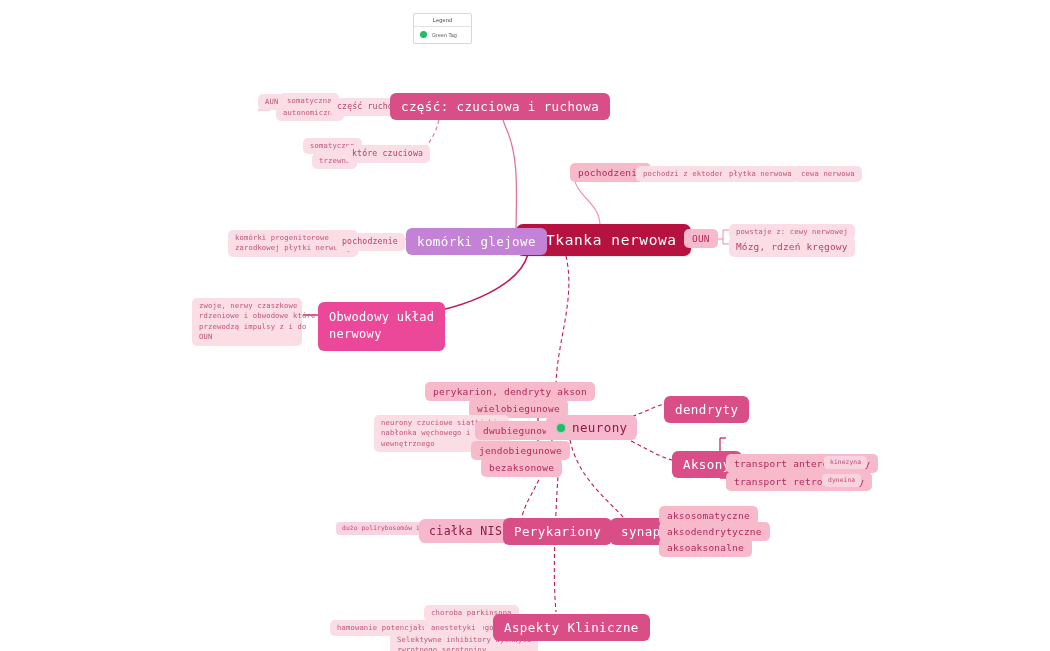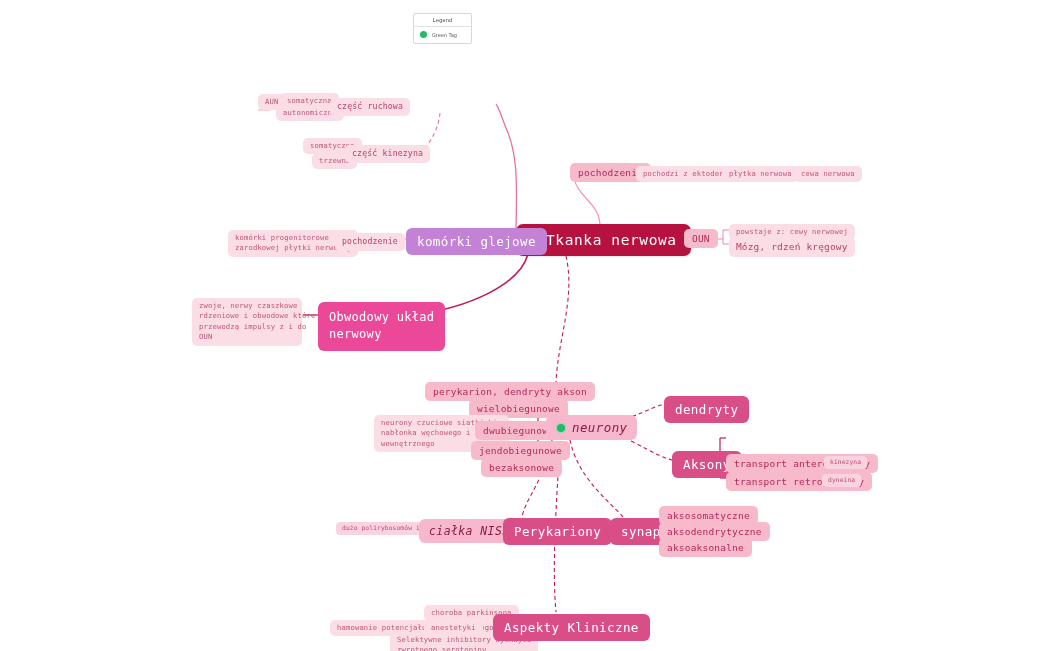--- a/index.html
+++ b/index.html
@@ -21,21 +21,21 @@
     background:#b5123f;color:#ffffff;border-radius:7px;
     padding:8px 14px 8px 12px;font-size:14.5px;letter-spacing:0.6px;
     box-shadow:0 1px 2px rgba(0,0,0,.10);
   }
   .n-main{
     background:#d94e86;color:#ffffff;border-radius:6px;
     padding:6px 11px;font-size:12.5px;letter-spacing:0.4px;
   }
   .n-main-light{
     background:#f7b8cd;color:#8d1b42;border-radius:6px;
-    padding:5px 10px;font-size:12.5px;letter-spacing:0.4px;font-style:italic;
+    padding:5px 10px;font-size:12.5px;letter-spacing:0.4px;
   }
   .n-purple{
     background:#c482d6;color:#ffffff;border-radius:6px;
     padding:6px 11px;font-size:12.5px;letter-spacing:0.4px;
   }
   .n-crimson{
     background:#ec4899;color:#ffffff;border-radius:6px;
     padding:7px 11px;font-size:12px;letter-spacing:0.3px;line-height:1.45;
   }
   .n-pink{
@@ -183,29 +183,32 @@
   </div>
   <div class="node n-pale" style="left:280px;top:85px;">
     <span class="txt">somatyczna</span>
   </div>
   <div class="node n-pale" style="left:276px;top:97px;">
     <span class="txt">autonomiczna</span>
   </div>
   <div class="node n-pale-mid" style="left:330px;top:90px;">
     <span class="txt">część ruchowa</span>
   </div>
+  <div class="node n-main" style="left:390px;top:85px;">
+    <span class="txt">część: czuciowa i ruchowa</span>
+  </div>
 
   <div class="node n-pale" style="left:303px;top:130px;">
     <span class="txt">somatyczna</span>
   </div>
   <div class="node n-pale" style="left:312px;top:145px;">
     <span class="txt">trzewna</span>
   </div>
   <div class="node n-pale-mid" style="left:345px;top:137px;">
-    <span class="txt">część kinezyna</span>
+    <span class="txt">które czuciowa</span>
   </div>
 
   <div class="node n-pink" style="left:570px;top:155px;">
     <span class="txt">pochodzenie</span>
   </div>
   <div class="node n-pale" style="left:636px;top:158px;">
     <span class="txt">pochodzi z ektodermy</span>
   </div>
   <div class="node n-pale" style="left:722px;top:158px;">
     <span class="txt">płytka nerwowa</span>

